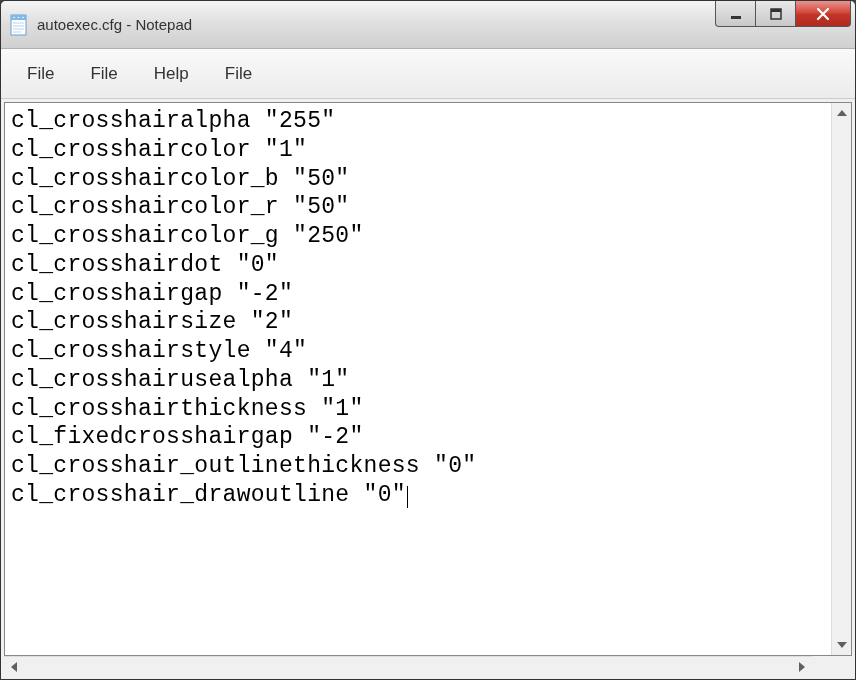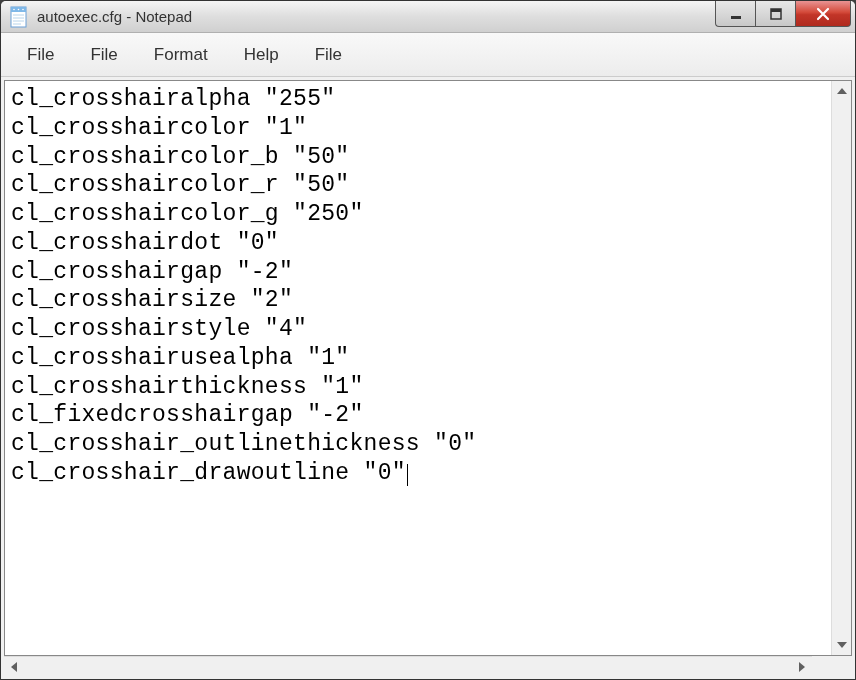--- a/index.html
+++ b/index.html
@@ -19,21 +19,21 @@
       height: 680px;
       background: linear-gradient(to bottom, #e8e8e8 0%, #d9d9d9 100%);
       border: 1px solid #333;
       box-shadow: 0 0 10px rgba(0,0,0,0.5);
       display: flex;
       flex-direction: column;
       border-radius: 6px 6px 0 0;
       overflow: hidden;
     }
     .titlebar {
-      height: 32px;
+      height: 48px;
       background: linear-gradient(to bottom, #f5f5f5 0%, #dedede 50%, #d0d0d0 100%);
       display: flex;
       align-items: center;
       padding: 0 0 0 8px;
       border-bottom: 1px solid #b0b0b0;
       position: relative;
     }
     .titlebar-icon {
       width: 20px;
       height: 24px;
@@ -77,21 +77,21 @@
     .win-btn.close {
       width: 56px;
       background: linear-gradient(to bottom, #e99393 0%, #d44a3a 45%, #c23528 55%, #b02a1e 100%);
       border-radius: 0 0 4px 0;
       color: white;
     }
     .win-btn svg {
       display: block;
     }
     .menubar {
-      height: 44px;
+      height: 50px;
       background: linear-gradient(to bottom, #f9f9f9 0%, #ececec 100%);
       display: flex;
       align-items: center;
       padding: 0 8px;
       border-bottom: 1px solid #ccc;
       gap: 0;
     }
     .menu-item {
       padding: 5px 18px;
       font-size: 17px;
@@ -213,21 +213,20 @@
         <svg width="14" height="14" viewBox="0 0 14 14">
           <path d="M2 2 L12 12 M12 2 L2 12" stroke="#fff" stroke-width="2.2" stroke-linecap="round"></path>
         </svg>
       </div>
     </div>
   </div>
 
   <div class="menubar">
     <div class="menu-item">File</div>
     <div class="menu-item">File</div>
-    <div class="menu-item">Format</div>
     <div class="menu-item">Help</div>
     <div class="menu-item">File</div>
   </div>
 
   <div class="content-wrap">
     <div class="editor-container">
       <div class="editor" id="editor"><span class="editor-line">cl_crosshairalpha "255"</span><span class="editor-line">cl_crosshaircolor "1"</span><span class="editor-line">cl_crosshaircolor_b "50"</span><span class="editor-line">cl_crosshaircolor_r "50"</span><span class="editor-line">cl_crosshaircolor_g "250"</span><span class="editor-line">cl_crosshairdot "0"</span><span class="editor-line">cl_crosshairgap "-2"</span><span class="editor-line">cl_crosshairsize "2"</span><span class="editor-line">cl_crosshairstyle "4"</span><span class="editor-line">cl_crosshairusealpha "1"</span><span class="editor-line">cl_crosshairthickness "1"</span><span class="editor-line">cl_fixedcrosshairgap "-2"</span><span class="editor-line">cl_crosshair_outlinethickness "0"</span><span class="editor-line">cl_crosshair_drawoutline "0"<span class="cursor"></span></span></div>
       <div class="vscrollbar">
         <div class="scroll-arrow">
           <svg width="10" height="6" viewBox="0 0 10 6">

